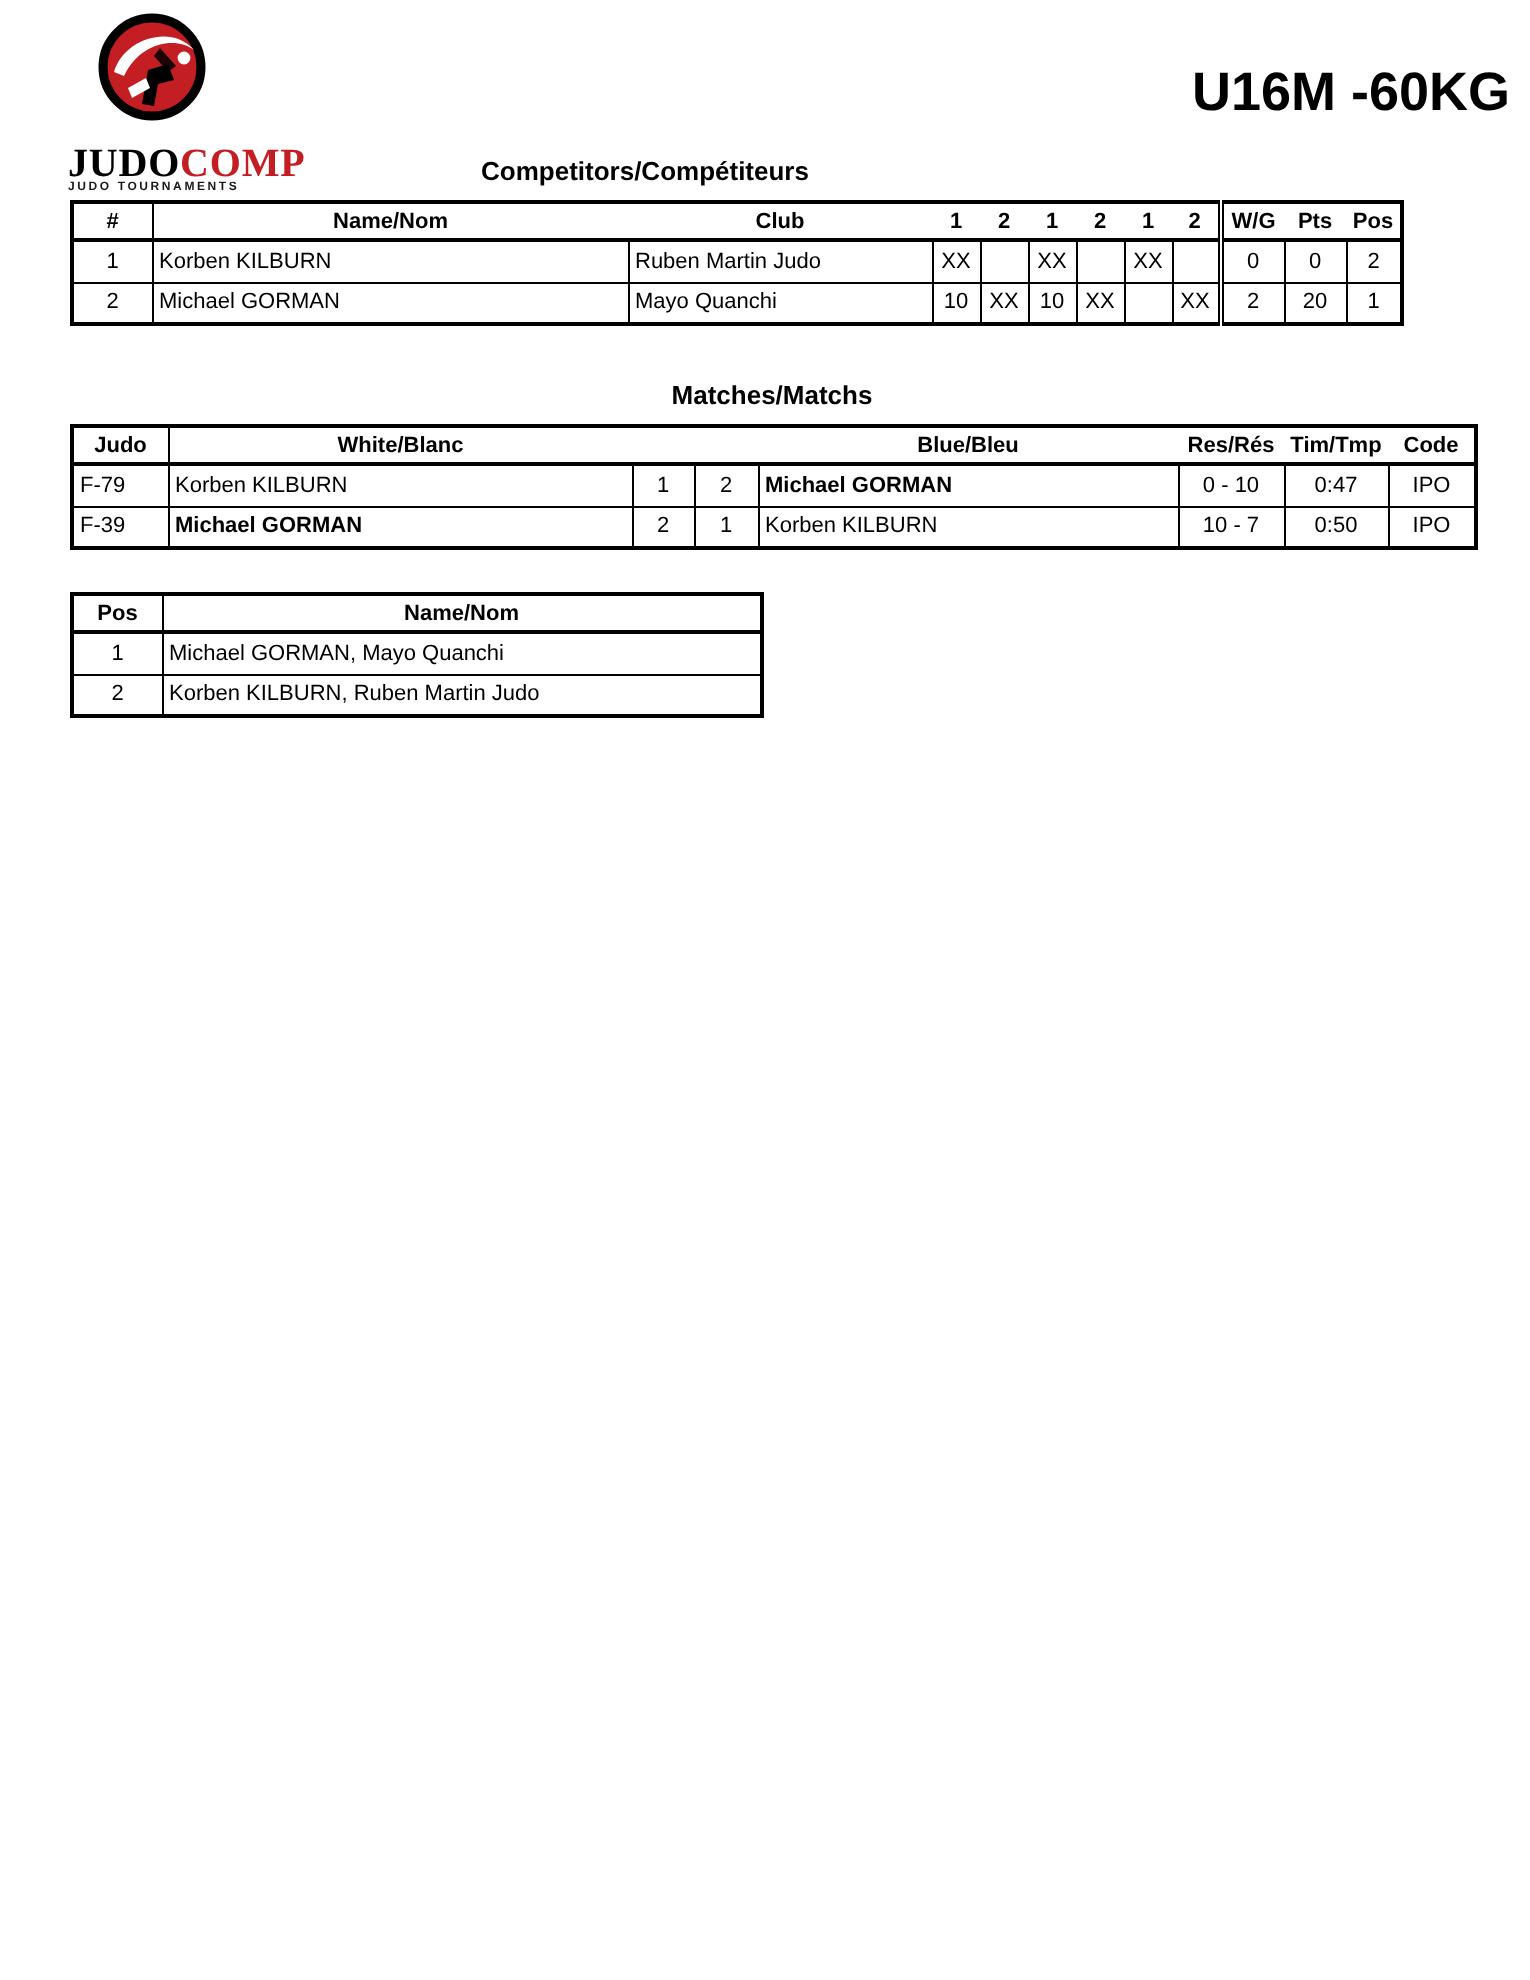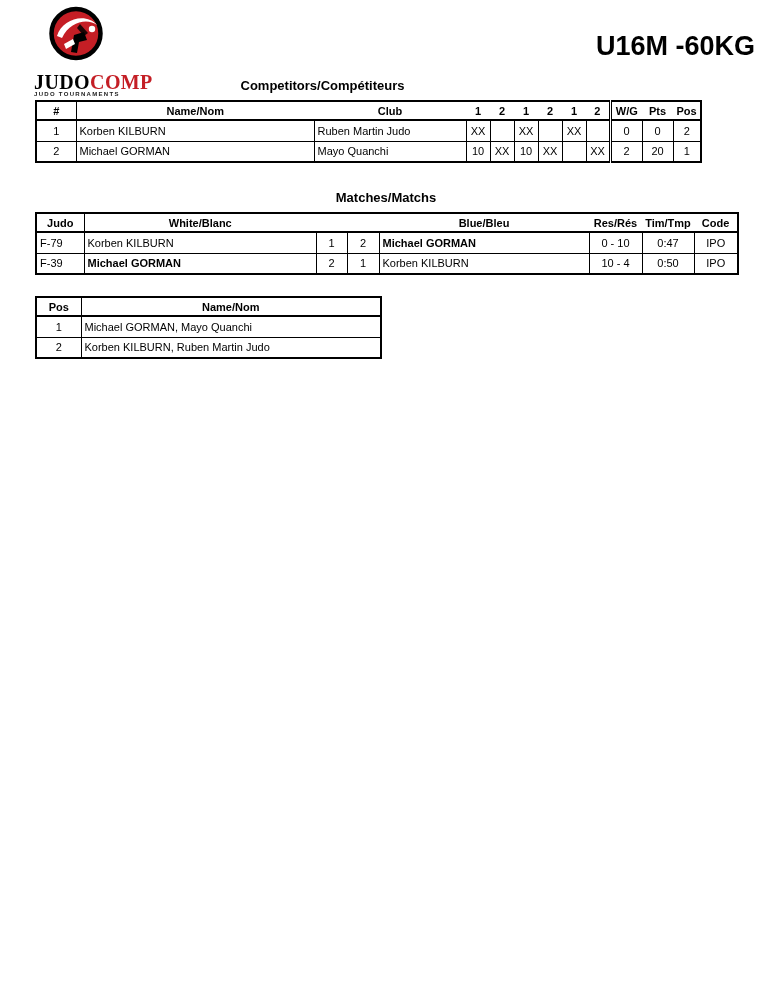--- a/index.html
+++ b/index.html
@@ -184,21 +184,21 @@
         <td class="ctr">0 - 10</td>
         <td class="ctr">0:47</td>
         <td class="ctr">IPO</td>
       </tr>
       <tr>
         <td class="lft pad-match">F-39</td>
         <td class="lft pad-name" style="font-weight: 700;">Michael GORMAN</td>
         <td class="ctr">2</td>
         <td class="ctr">1</td>
         <td class="lft pad-name">Korben KILBURN</td>
-        <td class="ctr">10 - 4</td>
+        <td class="ctr">10 - 7</td>
         <td class="ctr">0:50</td>
         <td class="ctr">IPO</td>
       </tr>
     </tbody>
   </table>
 </div>
 
 <div class="section sec-results">
   <table class="doc results-table">
     <colgroup>

